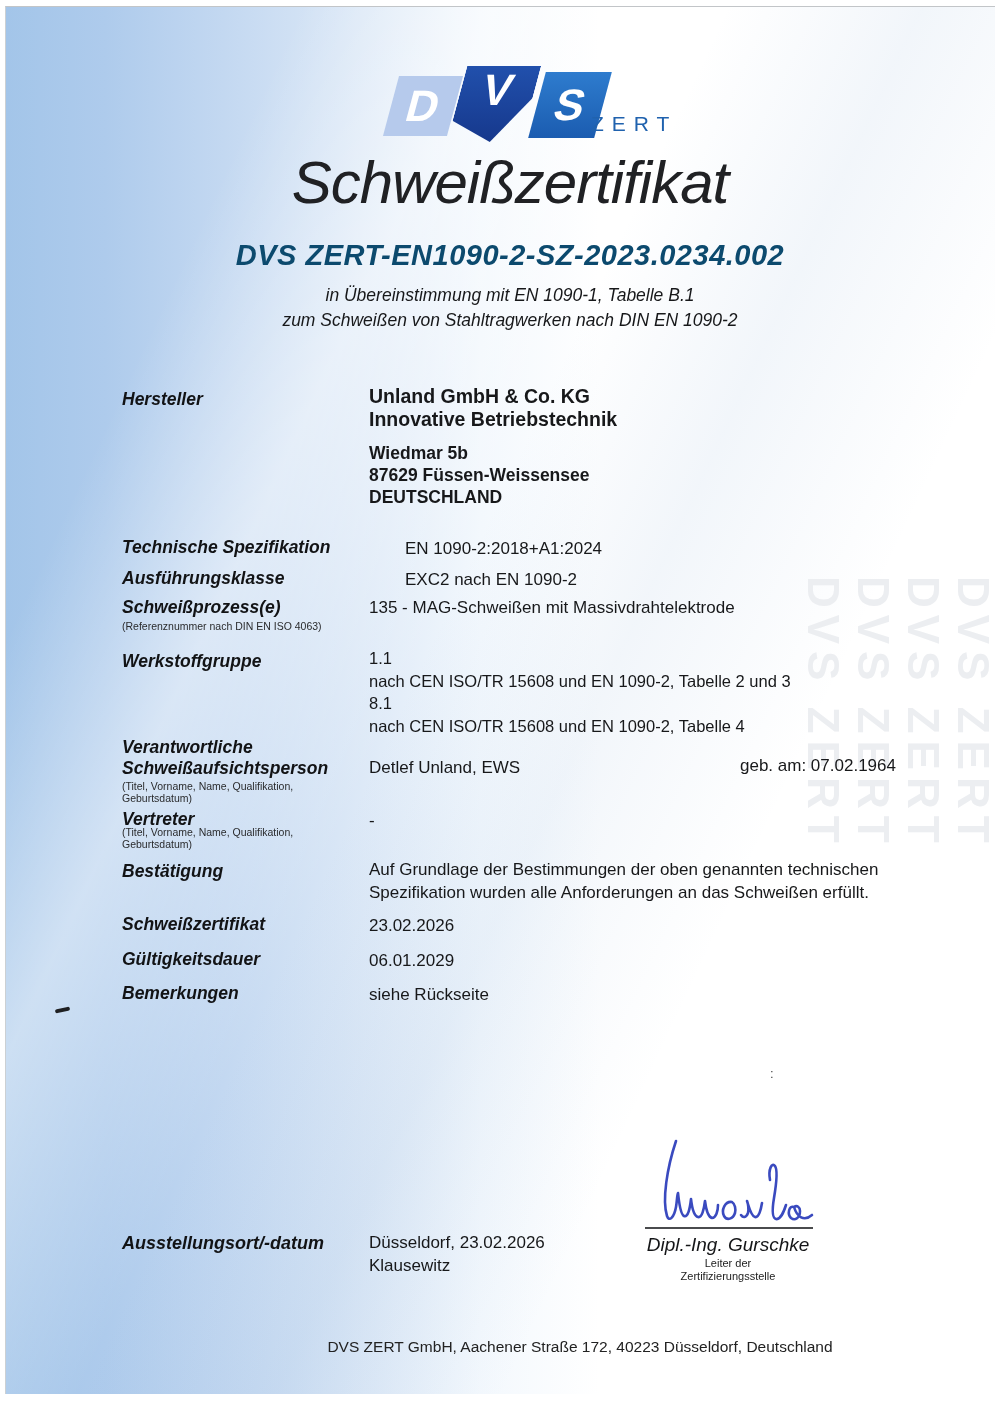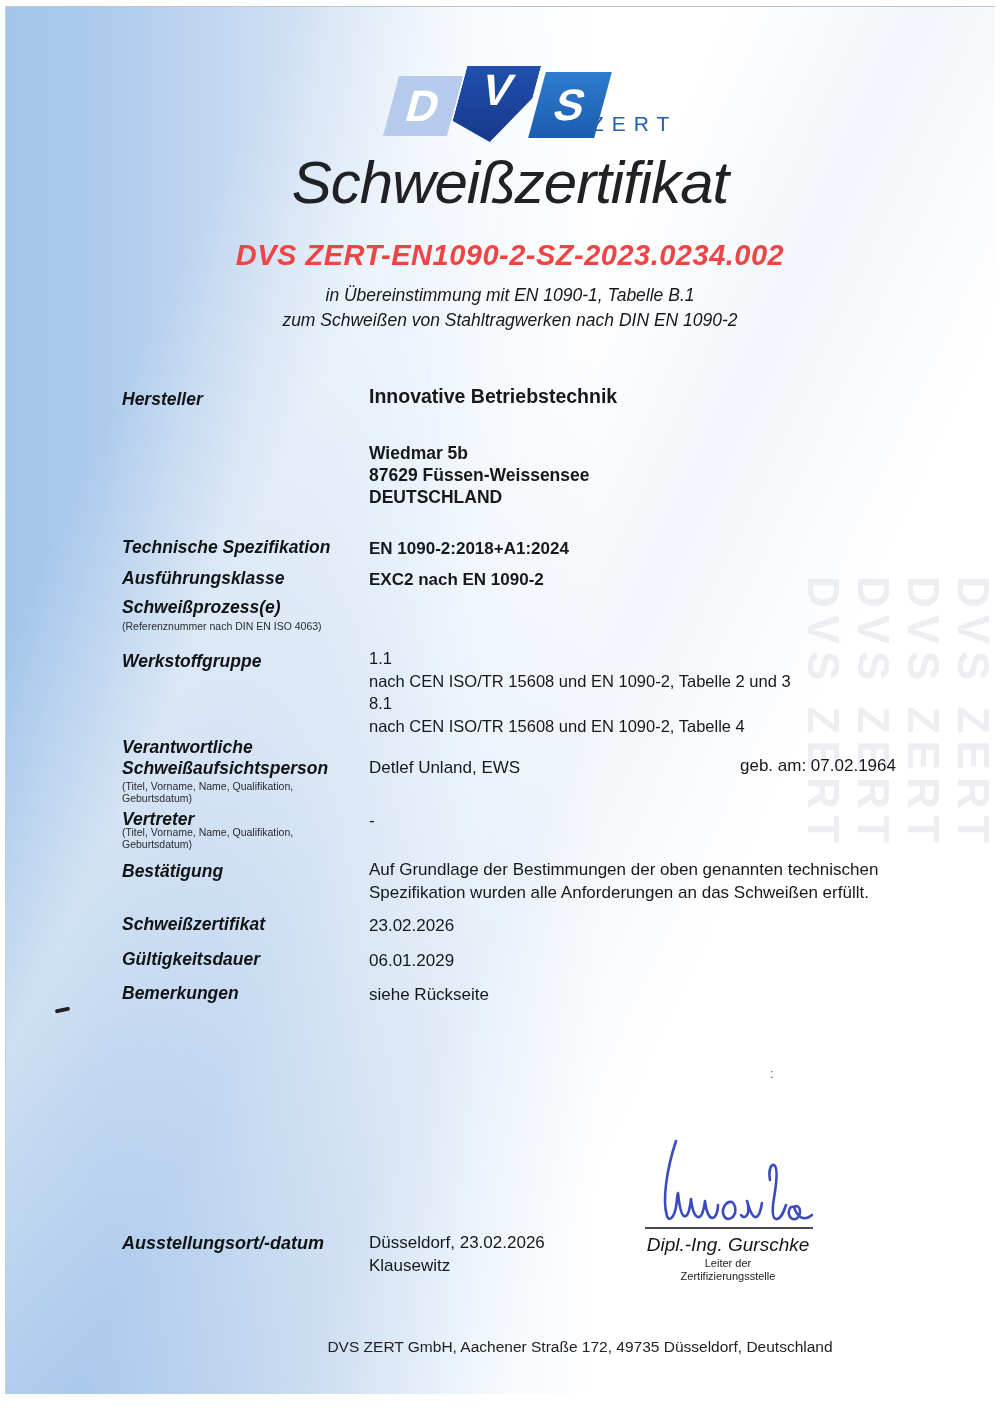--- a/index.html
+++ b/index.html
@@ -33,28 +33,28 @@
   .lg-d{left:6px;top:16px;width:64px;height:60px;background:#b6caec;}
   .lg-v{left:72px;top:6px;width:74px;height:76px;background:linear-gradient(#2150ac,#16388c);
         clip-path:polygon(0 0,100% 0,100% 42%,58% 100%,0 72%);align-items:flex-start;}
   .lg-s{left:152px;top:12px;width:66px;height:66px;background:linear-gradient(#2e7cce,#1b5cb0);}
   .lg-letter{color:#ffffff;font-weight:bold;font-size:44px;line-height:1;}
   .lg-v .lg-letter{margin-top:2px;}
   .lg-zert{position:absolute;left:206px;top:52px;font-size:21px;font-weight:500;
            letter-spacing:8px;color:#2062ae;}
 
   .title{top:148px;font-size:60px;font-weight:400;letter-spacing:-1px;color:#202124;}
-  .certnum{top:239px;font-size:29px;font-weight:bold;letter-spacing:0.5px;color:#ef4444;}
+  .certnum{top:239px;font-size:29px;font-weight:bold;letter-spacing:0.5px;color:#0c4a6e;}
   .sub1{top:285px;font-size:17.5px;}
   .sub2{top:310px;font-size:17.5px;}
 
   .lbl{left:122px;font-size:17.5px;font-weight:bold;line-height:21px;color:#121315;font-style:italic;}
   .sublbl{left:122px;font-size:10.5px;line-height:12px;color:#2a2b2d;font-weight:400;}
   .val{left:369px;font-size:17px;line-height:23px;}
-  .bold{font-weight:bold;}
+  .bold{font-weight:normal;margin-left:36px;}
 
   .company{top:385px;font-size:19.5px;line-height:23px;font-weight:bold;}
   .address{top:442px;font-size:17.5px;line-height:22px;font-weight:bold;}
 
   .geb{left:740px;top:756px;font-size:17px;}
 
   .sig-svg{left:646px;top:1138px;}
   .sig-line{left:645px;top:1227px;width:168px;height:2px;background:#4a4b4d;}
   .sig-name{left:628px;top:1234px;width:200px;text-align:center;font-size:19px;color:#141517;font-style:italic;}
   .sig-role{left:628px;top:1257px;width:200px;text-align:center;font-size:11px;line-height:13px;color:#222;}
@@ -89,37 +89,39 @@
   <div class="lg-zert">ZERT</div>
 </div>
 
 <div class="abs center-wrap title">Schweißzertifikat</div>
 <div class="abs center-wrap certnum">DVS ZERT-EN1090-2-SZ-2023.0234.002</div>
 <div class="abs center-wrap sub1">in Übereinstimmung mit EN 1090-1, Tabelle B.1</div>
 <div class="abs center-wrap sub2">zum Schweißen von Stahltragwerken nach DIN EN 1090-2</div>
 
 <div class="abs lbl" style="top:389px">Hersteller</div>
 <div class="abs val company">
+  <div>Unland GmbH &amp; Co. KG</div>
   <div>Innovative Betriebstechnik</div>
 </div>
 <div class="abs val address">
   <div>Wiedmar 5b</div>
   <div>87629 Füssen-Weissensee</div>
   <div>DEUTSCHLAND</div>
 </div>
 
 <div class="abs lbl" style="top:537px">Technische Spezifikation</div>
 <div class="abs val bold" style="top:537px">EN 1090-2:2018+A1:2024</div>
 
 <div class="abs lbl" style="top:568px">Ausführungsklasse</div>
 <div class="abs val bold" style="top:568px">EXC2 nach EN 1090-2</div>
 
 <div class="abs lbl" style="top:597px">Schweißprozess(e)</div>
 <div class="abs sublbl" style="top:620px">(Referenznummer nach DIN EN ISO 4063)</div>
 <div class="abs val" style="top:596px">
+  <div>135 - MAG-Schweißen mit Massivdrahtelektrode</div>
 </div>
 
 <div class="abs lbl" style="top:651px">Werkstoffgruppe</div>
 <div class="abs val" style="top:647px;line-height:22.5px;font-size:16.5px">
   <div>1.1</div>
   <div>nach CEN ISO/TR 15608 und EN 1090-2, Tabelle 2 und 3</div>
   <div>8.1</div>
   <div>nach CEN ISO/TR 15608 und EN 1090-2, Tabelle 4</div>
 </div>
 
@@ -174,13 +176,13 @@
   <div>Leiter der</div>
   <div>Zertifizierungsstelle</div>
 </div>
 
 <div class="abs lbl" style="top:1233px;font-size:18px">Ausstellungsort/-datum</div>
 <div class="abs val" style="top:1231px">
   <div>Düsseldorf, 23.02.2026</div>
   <div>Klausewitz</div>
 </div>
 
-<div class="abs footer">DVS ZERT GmbH, Aachener Straße 172, 49735 Düsseldorf, Deutschland</div>
+<div class="abs footer">DVS ZERT GmbH, Aachener Straße 172, 40223 Düsseldorf, Deutschland</div>
 
 </body></html>

